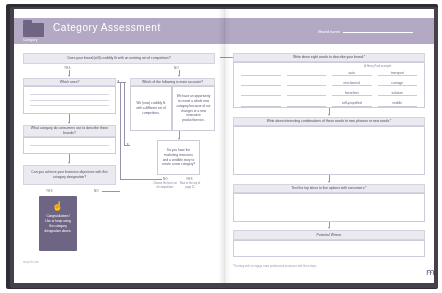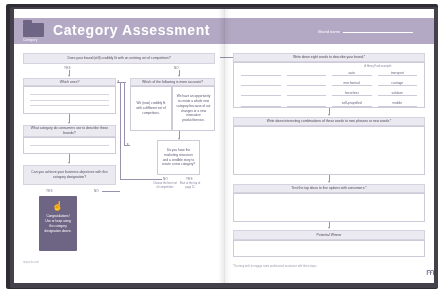--- a/index.html
+++ b/index.html
@@ -85,23 +85,22 @@
     background: #6e6483; border-radius: 1px;
   }
   .folder-label {
     position: absolute;
     left: 0px; top: 18px;
     font-size: 3.2px; color: #ffffff; letter-spacing: .2px;
   }
   .header-title {
     position: absolute;
     left: 30px; top: 4px;
-    font-size: 14px; color: #ffffff;
+    font-size: 10px; color: #ffffff;
     letter-spacing: .55px;
-    font-weight: bold;
   }
   .brandname-row {
     position: absolute;
     right: 12px; top: 11px;
     display: flex; align-items: baseline; gap: 3px;
   }
   .brandname-label { font-size: 4px; color: #ffffff; }
   .brandname-line {
     width: 70px; height: 0;
     border-bottom: 0.6px solid #ffffff;

